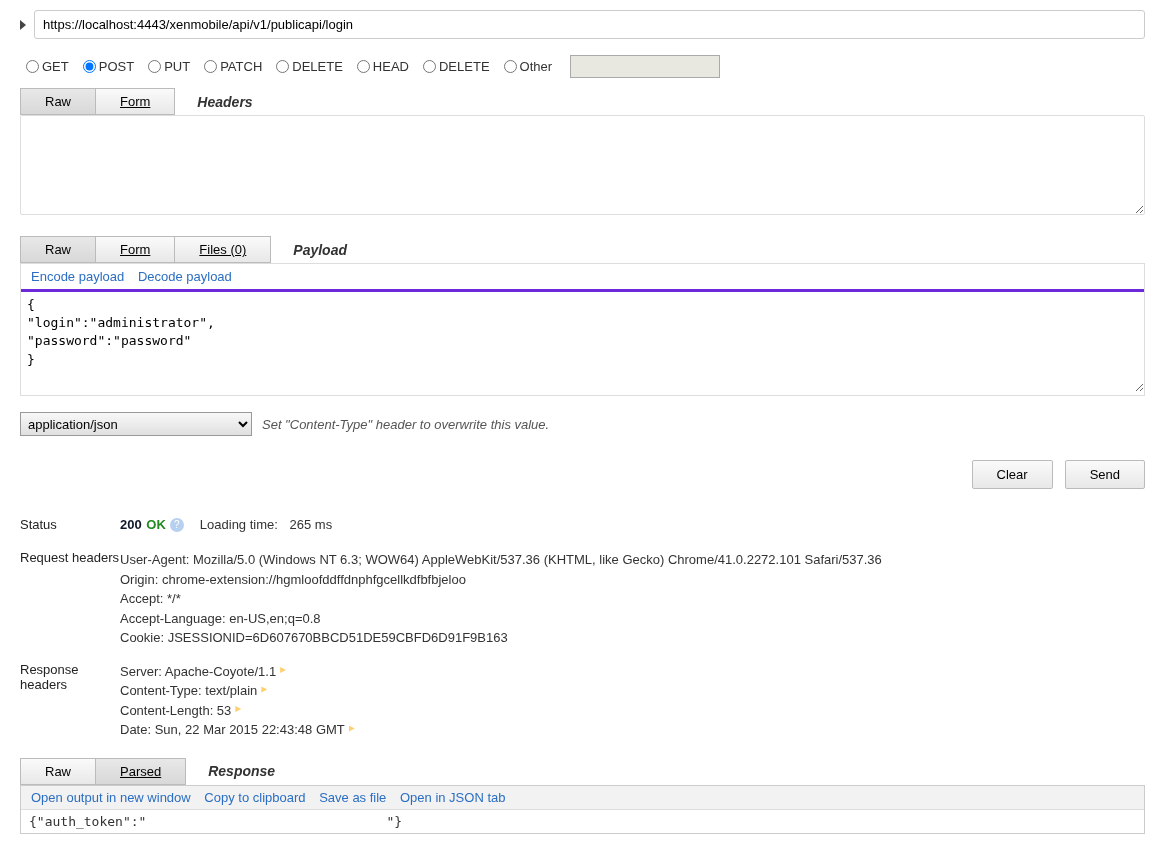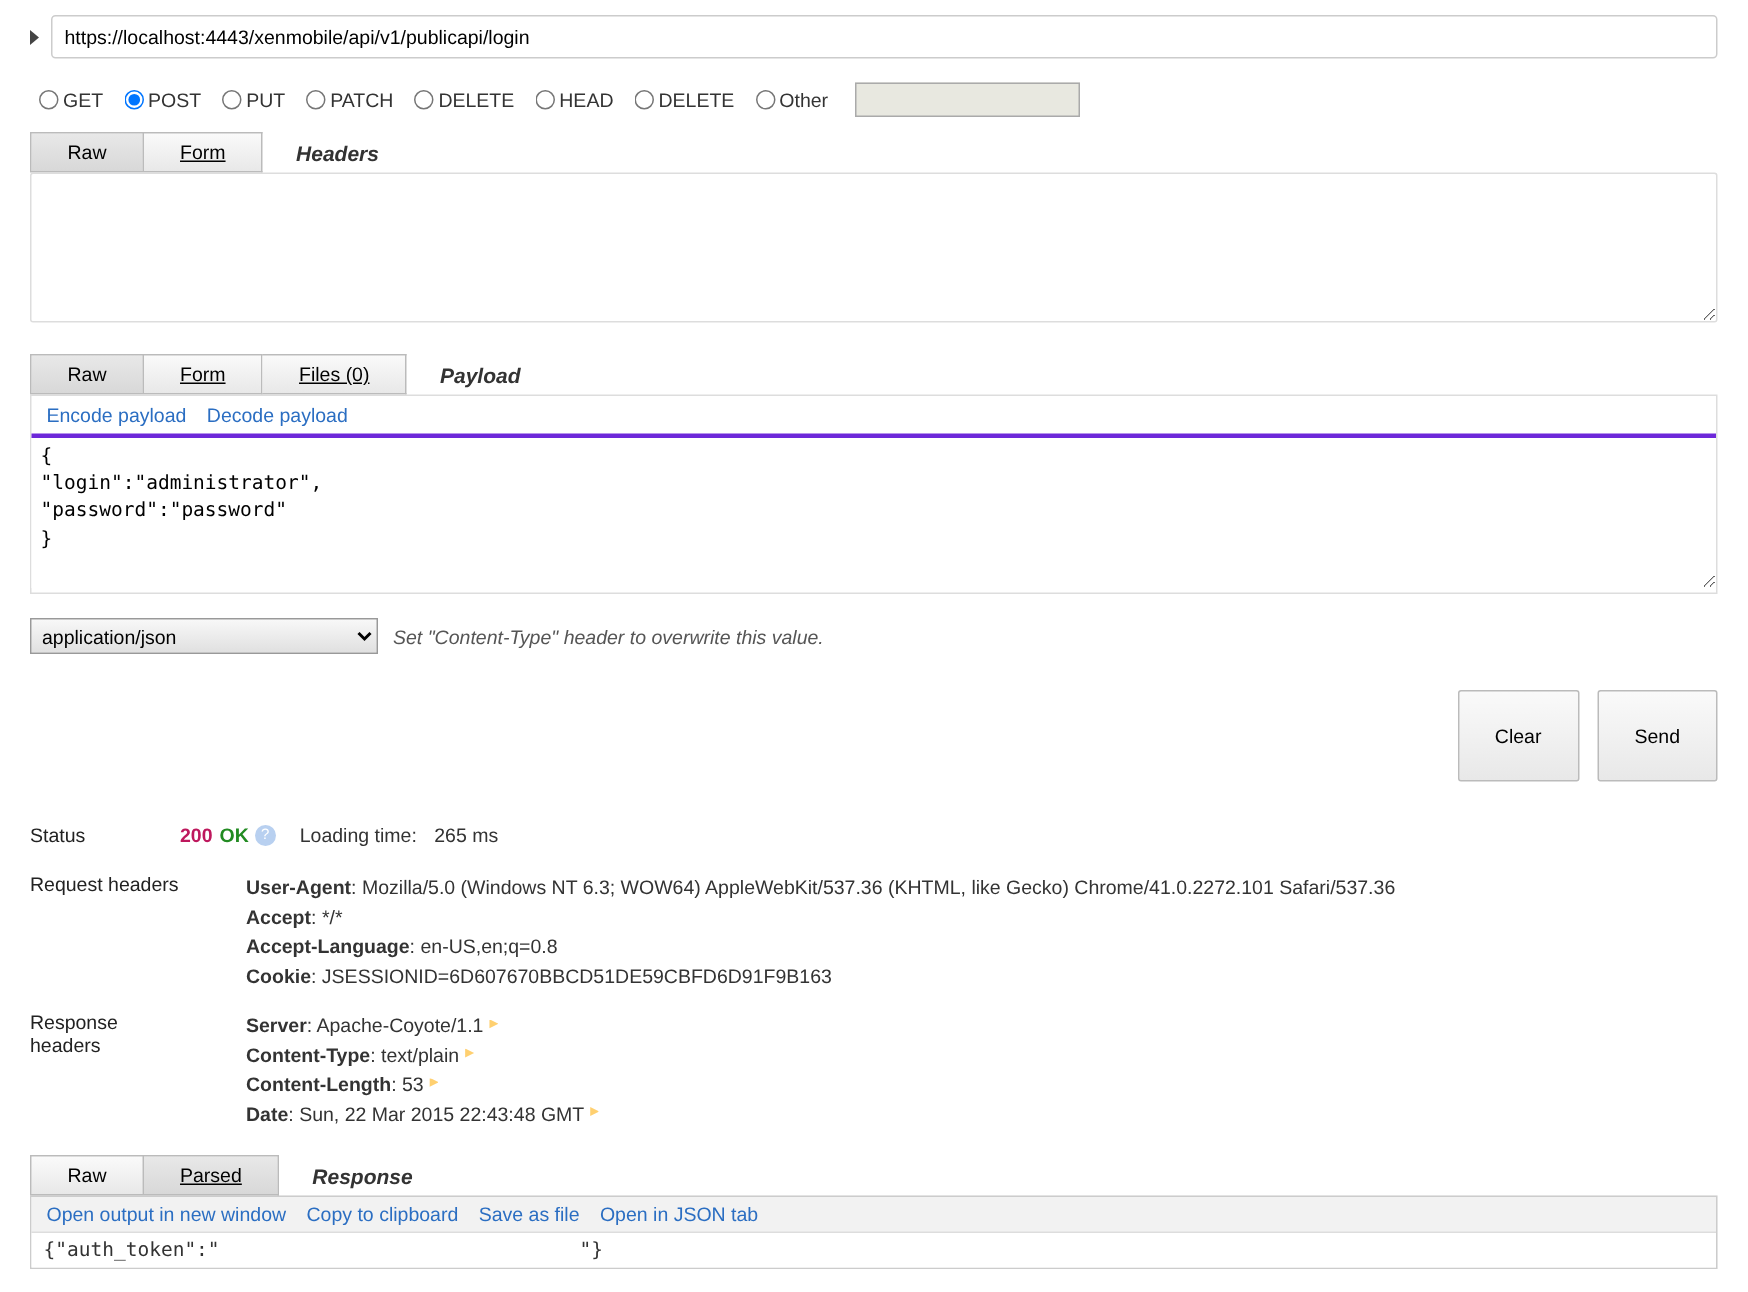--- a/index.html
+++ b/index.html
@@ -123,52 +123,52 @@
     margin-left: 10px;
     font-size: 13px;
   }
   .action-row {
     display: flex;
     justify-content: flex-end;
     gap: 12px;
     margin-top: 24px;
   }
   .action-btn {
-    padding: 22px 24px;
+    padding: 6px 24px;
     border: 1px solid #bbb;
     background: linear-gradient(#fafafa,#e8e8e8);
     cursor: pointer;
     font-size: 13px;
     border-radius: 2px;
   }
   .status-block { margin-top: 28px; }
   .status-row { display: flex; align-items: center; margin-bottom: 18px; }
   .info-label { width: 100px; font-size: 13px; color: #222; }
-  .status-code { color: #be185d; font-weight: bold; margin-right: 1px; }
+  .status-code { color: #0f172a; font-weight: bold; margin-right: 1px; }
   .status-text { color: #228b22; font-weight: bold; margin-right: 4px; }
   .help-icon {
     display: inline-block;
     width: 14px; height: 14px;
     background: #b8d0f0;
     color: #fff;
     border-radius: 50%;
     text-align: center;
     font-size: 10px;
     line-height: 14px;
     vertical-align: middle;
     margin-right: 16px;
   }
   .loading-label { margin-right: 8px; }
   .headers-block {
     display: flex;
     align-items: flex-start;
     margin-bottom: 14px;
   }
   .headers-list { line-height: 1.5; font-size: 13px; }
-  .headers-list .hname { font-weight: bold; margin-left: 44px; }
+  .headers-list .hname { font-weight: normal; }
   .flag-icon {
     display: inline-block;
     width: 6px;
     height: 10px;
     background: #ffd070;
     clip-path: polygon(0 0, 100% 30%, 0 60%, 0 100%);
     margin-left: 4px;
     vertical-align: middle;
   }
   .response-section { margin-top: 18px; }
@@ -293,20 +293,21 @@
     <span class="status-text">OK</span>
     <span class="help-icon">?</span>
     <span class="loading-label">Loading time:</span>
     &nbsp;<span>265 ms</span>
   </div>
 
   <div class="headers-block">
     <div class="info-label">Request headers</div>
     <div class="headers-list">
       <div><span class="hname">User-Agent</span>: <span>Mozilla/5.0 (Windows NT 6.3; WOW64) AppleWebKit/537.36 (KHTML, like Gecko) Chrome/41.0.2272.101 Safari/537.36</span></div>
+      <div><span class="hname">Origin</span>: <span>chrome-extension://hgmloofddffdnphfgcellkdfbfbjeloo</span></div>
       <div><span class="hname">Accept</span>: <span>*/*</span></div>
       <div><span class="hname">Accept-Language</span>: <span>en-US,en;q=0.8</span></div>
       <div><span class="hname">Cookie</span>: <span>JSESSIONID=6D607670BBCD51DE59CBFD6D91F9B163</span></div>
     </div>
   </div>
 
   <div class="headers-block">
     <div class="info-label">Response headers</div>
     <div class="headers-list">
       <div><span class="hname">Server</span>: <span>Apache-Coyote/1.1</span><span class="flag-icon"></span></div>

